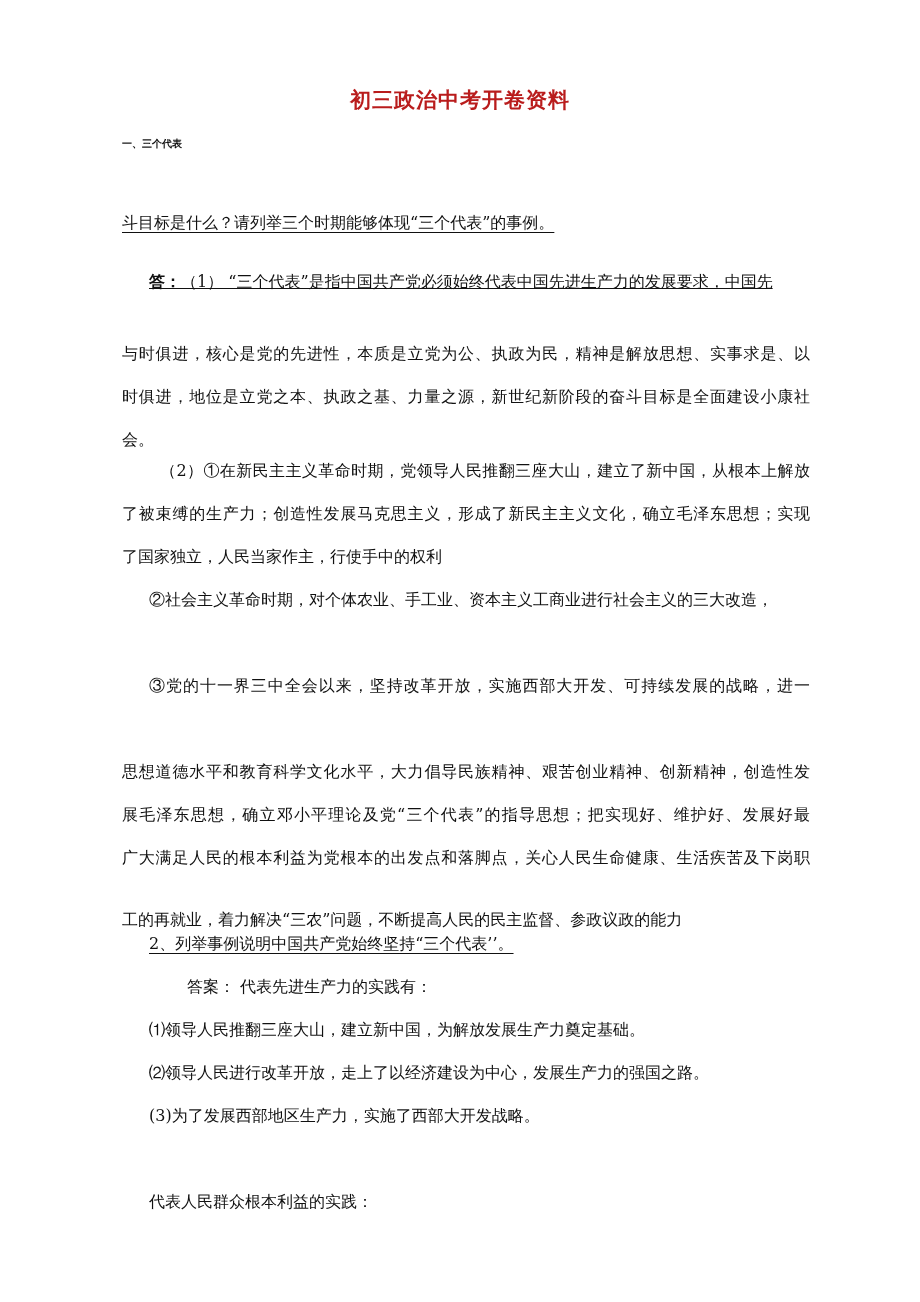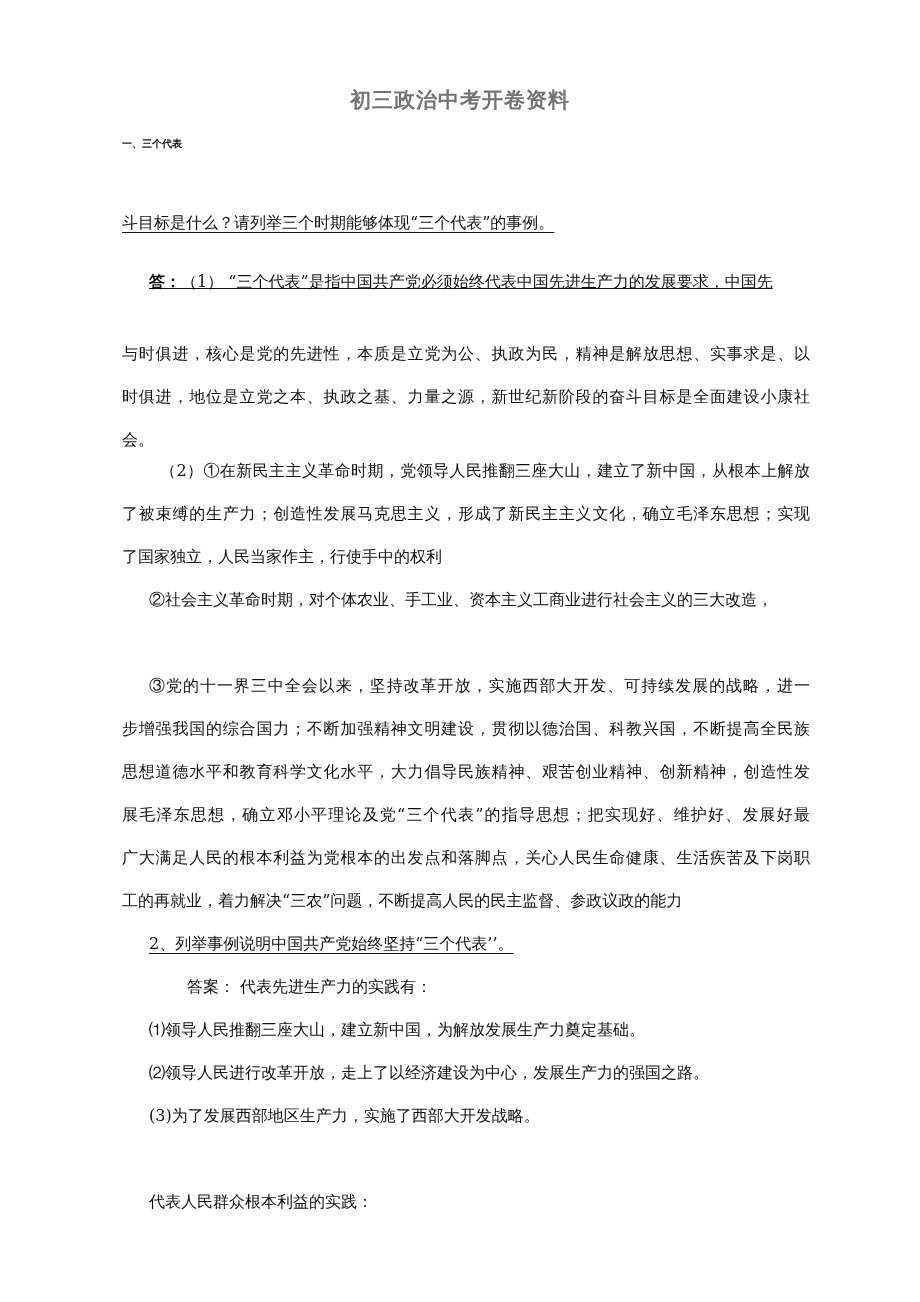--- a/index.html
+++ b/index.html
@@ -1,21 +1,21 @@
 <!DOCTYPE html>
 <html><head>
 <meta charset="utf-8">
 <style>
   html, body { margin: 0; padding: 0; background: #ffffff; }
   body { width: 920px; height: 1302px; position: relative; overflow: hidden;
          font-family: "DejaVu Serif", "Liberation Serif", serif; color: #111; }
   .page { position: absolute; left: 0; top: 0; width: 920px; height: 1302px; }
   .title { position: absolute; top: 86px; left: 0; width: 920px; text-align: center;
            font-family: "DejaVu Sans", "Liberation Sans", sans-serif; font-weight: bold;
-           color: #737373; font-size: 21px; letter-spacing: 1px; }
+           color: #b91c1c; font-size: 21px; letter-spacing: 1px; }
   .line { position: absolute; font-size: 16px; line-height: 20px; white-space: nowrap; }
   .h1 { font-family: Liberation Serif, serif; font-weight: bold; font-size: 10px; }
   .u { text-decoration: underline; text-underline-offset: 4px; }
   .b { font-weight: bold; font-family: "DejaVu Sans", "Liberation Sans", sans-serif; }
   .j { width: 688px; text-align: justify; text-align-last: justify; }
 </style>
 </head>
 <body>
 
 <div class="page">
@@ -30,25 +30,24 @@
   </div>
   <div class="line j" style="left:122px; top:344px;">与时俱进，核心是党的先进性，本质是立党为公、执政为民，精神是解放思想、实事求是、以</div>
   <div class="line j" style="left:122px; top:387px;">时俱进，地位是立党之本、执政之基、力量之源，新世纪新阶段的奋斗目标是全面建设小康社</div>
   <div class="line" style="left:122px; top:430px;">会。</div>
 
   <div class="line j" style="left:160px; top:461px; width:650px;">（2）①在新民主主义革命时期，党领导人民推翻三座大山，建立了新中国，从根本上解放</div>
   <div class="line j" style="left:122px; top:504px;">了被束缚的生产力；创造性发展马克思主义，形成了新民主主义文化，确立毛泽东思想；实现</div>
   <div class="line" style="left:122px; top:547px;">了国家独立，人民当家作主，行使手中的权利</div>
   <div class="line" style="left:149px; top:590px;">②社会主义革命时期，对个体农业、手工业、资本主义工商业进行社会主义的三大改造，</div>
   <div class="line j" style="left:149px; top:676px; width:661px;">③党的十一界三中全会以来，坚持改革开放，实施西部大开发、可持续发展的战略，进一</div>
-  <div class="line j" style="left:122px; top:719px;">步增强我国的综合国力；不断加强精神文明建设，贯彻以德治国、科教兴国，不断提高全民族</div>
   <div class="line j" style="left:122px; top:762px;">思想道德水平和教育科学文化水平，大力倡导民族精神、艰苦创业精神、创新精神，创造性发</div>
   <div class="line j" style="left:122px; top:805px;">展毛泽东思想，确立邓小平理论及党“三个代表”的指导思想；把实现好、维护好、发展好最</div>
   <div class="line j" style="left:122px; top:848px;">广大满足人民的根本利益为党根本的出发点和落脚点，关心人民生命健康、生活疾苦及下岗职</div>
-  <div class="line" style="left:122px; top:891px;text-align:right;">工的再就业，着力解决“三农”问题，不断提高人民的民主监督、参政议政的能力</div>
+  <div class="line" style="left:122px; top:910px;text-align:right;">工的再就业，着力解决“三农”问题，不断提高人民的民主监督、参政议政的能力</div>
 
   <div class="line u" style="left:149px; top:934px;">2、列举事例说明中国共产党始终坚持“三个代表’’。</div>
 
   <div class="line" style="left:149px; top:977px;margin-left:38px;">答案：  代表先进生产力的实践有：</div>
   <div class="line" style="left:149px; top:1020px;">⑴领导人民推翻三座大山，建立新中国，为解放发展生产力奠定基础。</div>
   <div class="line" style="left:149px; top:1063px;">⑵领导人民进行改革开放，走上了以经济建设为中心，发展生产力的强国之路。</div>
   <div class="line" style="left:149px; top:1106px;">(3)为了发展西部地区生产力，实施了西部大开发战略。</div>
   <div class="line" style="left:149px; top:1192px;">代表人民群众根本利益的实践：</div>
 </div>
 

